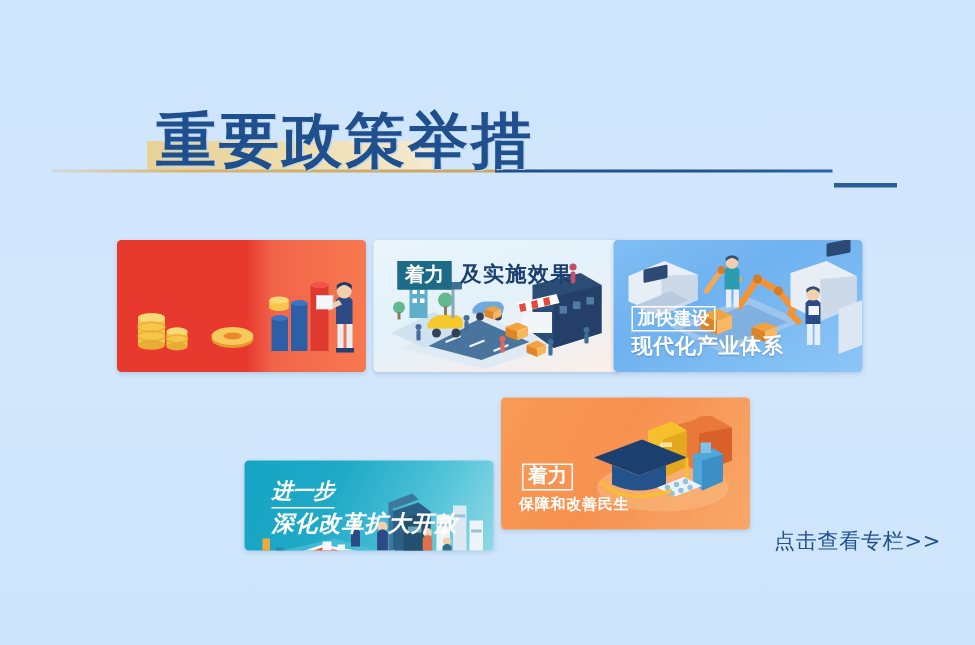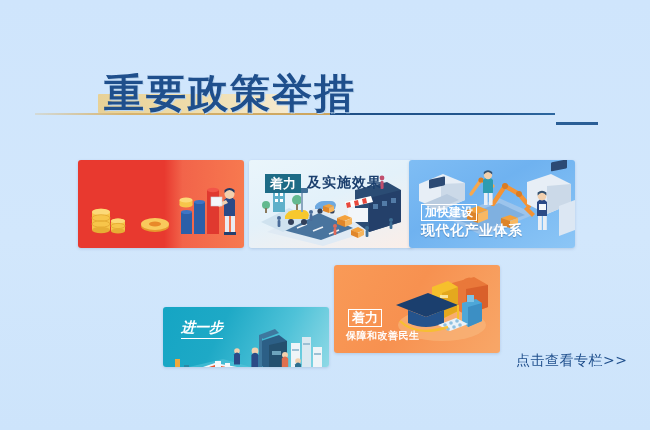--- a/index.html
+++ b/index.html
@@ -392,20 +392,21 @@
         <path d="M132 57.4 q3 -3.8 6 0 l0 10 -6 0 z" fill="#2f6f90"></path>
         <rect x="132.6" y="67.4" width="2.2" height="7" fill="#e9eff5"></rect>
         <rect x="135.8" y="67.4" width="2.2" height="7" fill="#e9eff5"></rect>
       </g>
       <g>
         <circle cx="74" cy="44" r="2.8" fill="#f2d0ae"></circle>
         <path d="M71 47.4 q3 -3.8 6 0 l0 10 -6 0 z" fill="#2b4a86"></path>
       </g>
     </svg>
     <div class="c1">进一步</div>
+    <div class="c2">深化改革扩大开放</div>
   </div>
 
   <div class="card" id="card5">
     <svg class="art" viewBox="0 0 166 88" preserveAspectRatio="none">
 
       <ellipse cx="108" cy="60" rx="44" ry="16" fill="#f9b97f" opacity="0.6"></ellipse>
 
       <g>
         <path d="M118 18 L140 12 L154 20 L154 42 L132 50 L118 42 Z" fill="#e9783a"></path>
         <path d="M132 24 L154 20 L154 42 L132 50 Z" fill="#d9602b"></path>

